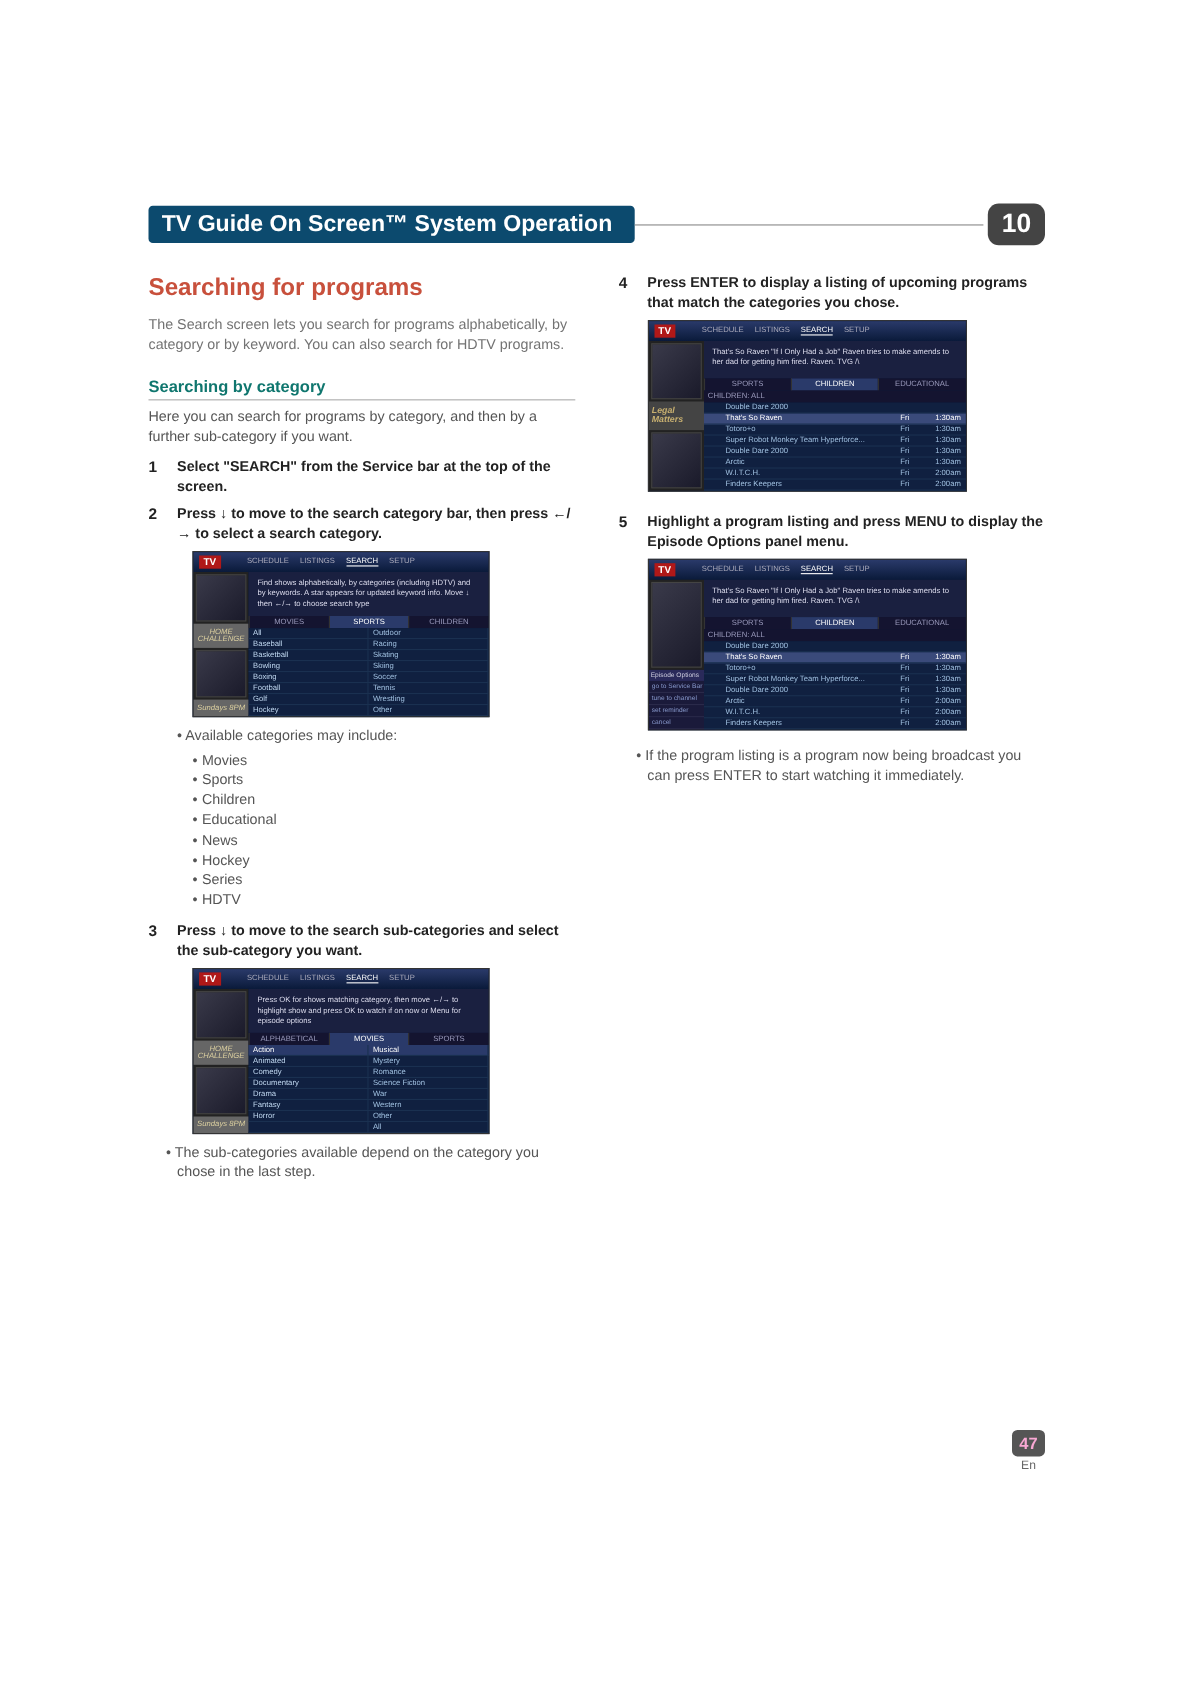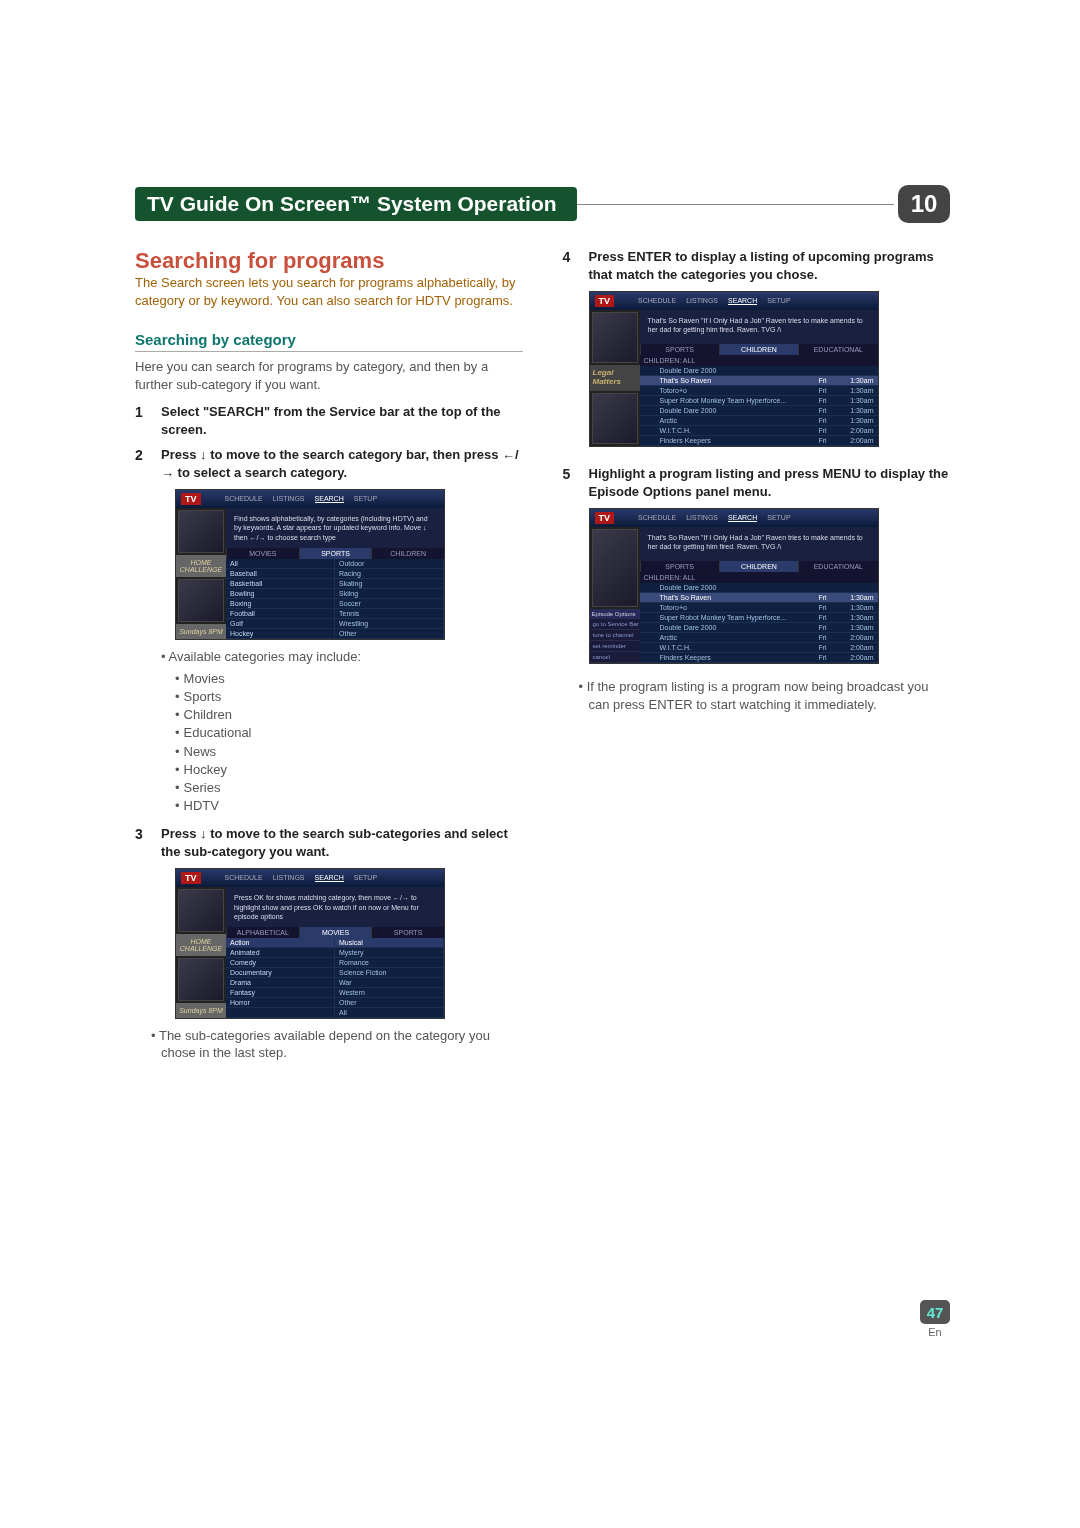--- a/index.html
+++ b/index.html
@@ -13,21 +13,21 @@
   }
   .page {
     padding: 185px 130px 0 135px;
   }
   .header-bar {
     display: flex;
     align-items: center;
     margin-bottom: 25px;
   }
   .header-title {
-    background: #14532d;
+    background: #0c4a6e;
     color: #fff;
     font-size: 21px;
     font-weight: bold;
     padding: 5px 20px 5px 12px;
     border-radius: 4px;
     flex: 0 0 auto;
   }
   .header-line {
     flex: 1;
     border-top: 1px solid #888;
@@ -53,25 +53,25 @@
     gap: 40px;
   }
   .col {
     flex: 1;
     min-width: 0;
   }
   h1.section {
     color: #c8503c;
     font-size: 22px;
     font-weight: bold;
-    margin-bottom: 0;
+    margin-bottom: 12px;
   }
   .intro {
     font-size: 13px;
-    color: #a16207;
+    color: #737373;
     line-height: 1.35;
     margin-bottom: 22px;
   }
   h2.sub {
     color: #0f766e;
     font-size: 15px;
     font-weight: bold;
     border-bottom: 1px solid #aaa;
     padding-bottom: 3px;
     margin-bottom: 6px;
@@ -290,21 +290,21 @@
   }
   .note::before { content: "• "; }
   .page-num {
     position: absolute;
     right: 130px;
     top: 1300px;
     text-align: center;
   }
   .page-num .box {
     background: #555;
-    color: #5eead4;
+    color: #f9a8d4;
     font-weight: bold;
     font-size: 15px;
     border-radius: 5px;
     width: 30px;
     height: 24px;
     display: flex;
     align-items: center;
     justify-content: center;
     margin-bottom: 2px;
   }

